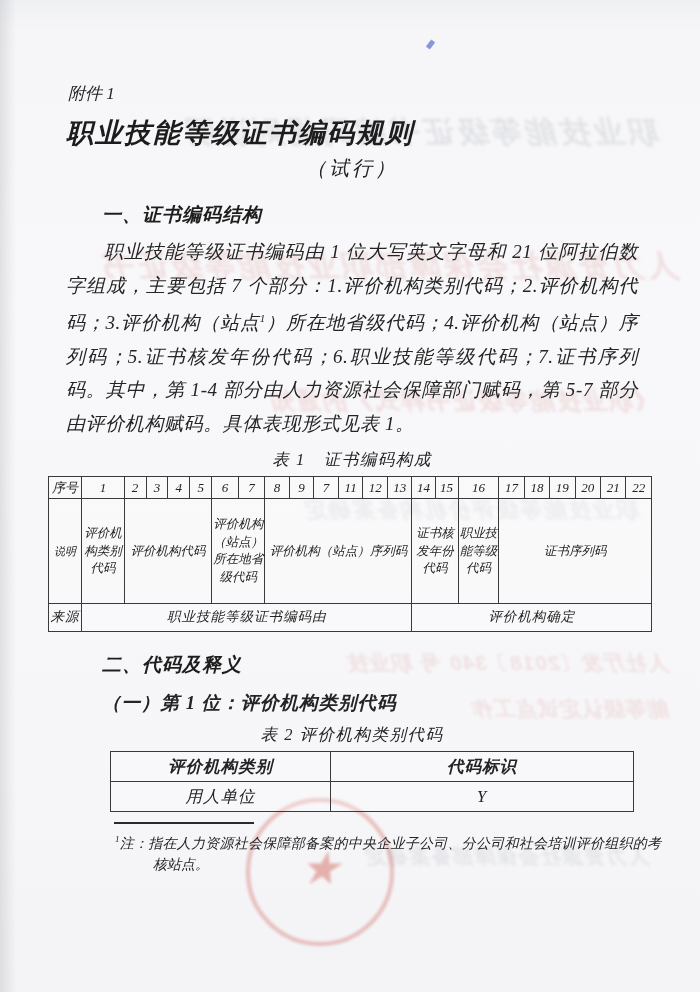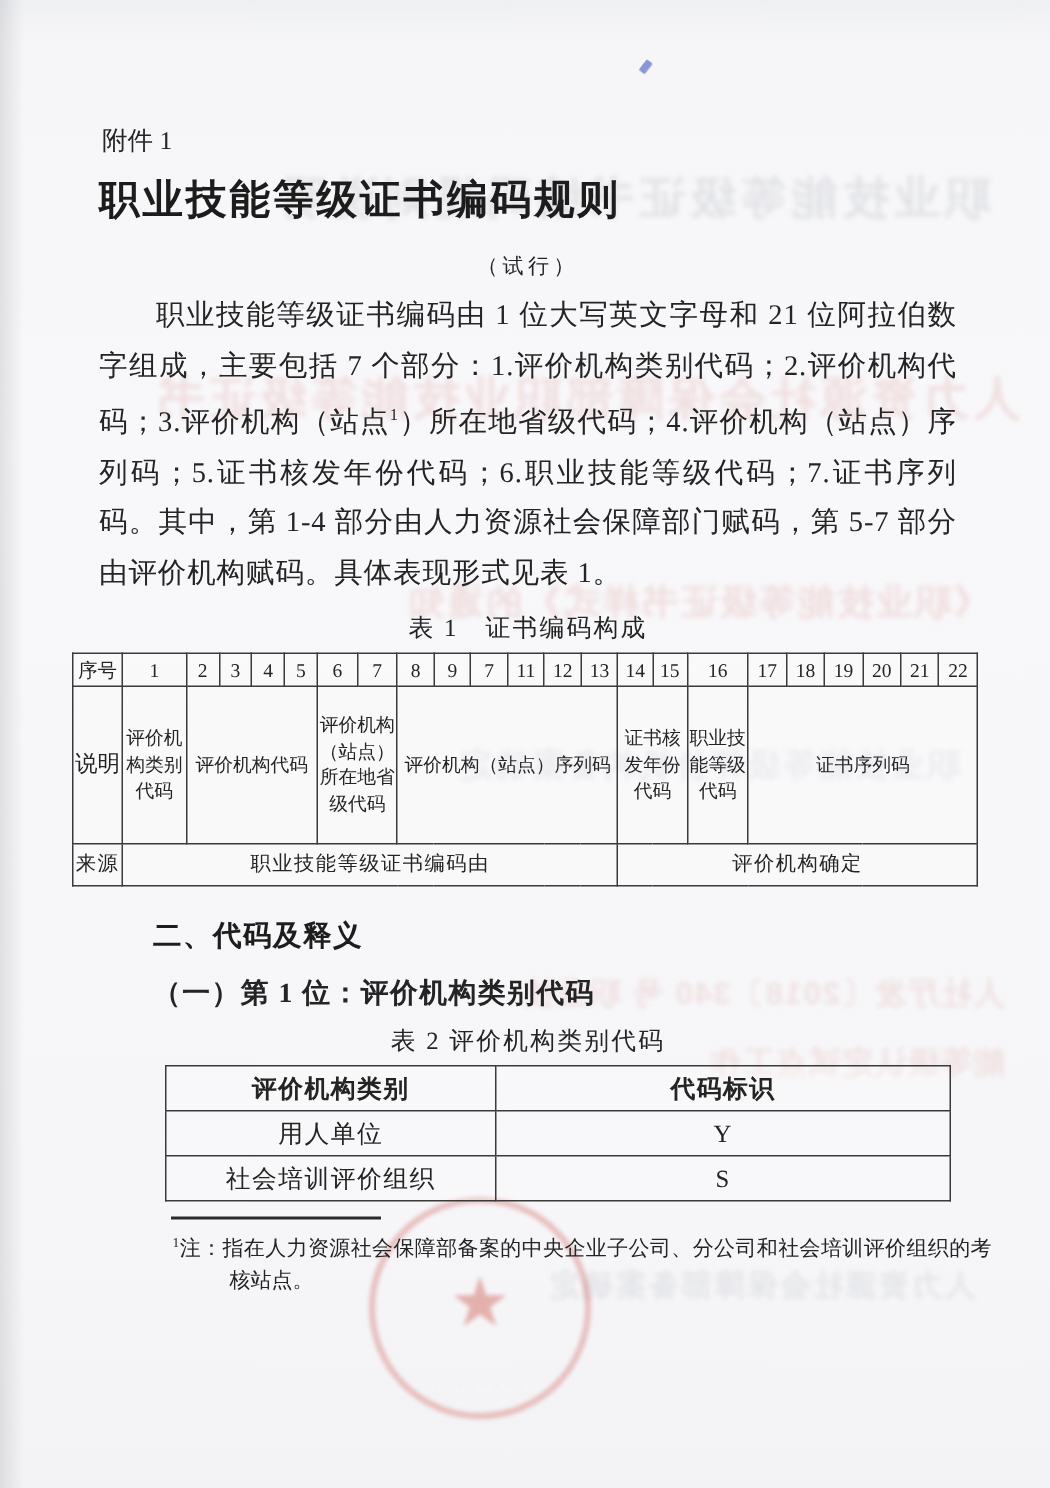--- a/index.html
+++ b/index.html
@@ -1,48 +1,49 @@
 <!DOCTYPE html>
 <html><head>
 <meta charset="utf-8">
 <style>
   html,body{margin:0;padding:0;}
   .page{
     position:relative; width:700px; height:992px; overflow:hidden;
     background:linear-gradient(180deg,#eff0f2 0px,#f6f6f8 30px,#f8f8fa 300px,#f6f6f8 820px,#f3f3f5 992px);
     font-family:"Liberation Serif","DejaVu Serif",serif;
     color:#242424;
+    font-style:italic;
   }
   .edge-shadow{position:absolute;left:0;top:0;width:16px;height:100%;
     background:linear-gradient(90deg,rgba(120,120,130,.18),rgba(120,120,130,0));}
   .content{position:absolute;left:66px;top:82px;width:572px;}
 
   .attachment{font-size:17px;margin:0 0 10px 2px;}
   .doc-title{font-family:"Liberation Sans","DejaVu Sans",sans-serif;
     font-weight:bold;font-size:27px;margin:4px 0 0;letter-spacing:2px;color:#1c1c1c;}
-  .doc-subtitle{text-align:center;font-size:14px;margin-top:18px;letter-spacing:3px;}
+  .doc-subtitle{text-align:center;font-size:20px;margin-top:4px;letter-spacing:3px;}
 
   .sec-heading{font-family:"Liberation Sans","DejaVu Sans",sans-serif;
     font-weight:bold;font-size:19px;margin:20px 0 0 36px;color:#1d1d1d;letter-spacing:1px;}
   .sub-heading{font-weight:bold;font-size:18.5px;margin:12px 0 0 36px;letter-spacing:1px;}
 
   .body-para{font-size:19px;line-height:33.5px;text-align:justify;
     text-indent:2em;margin:7px 0 0;letter-spacing:.6px;}
   .body-para sup{font-size:11px;}
 
   .tbl-caption{text-align:center;font-size:16.5px;margin:9px 0 5px;letter-spacing:1.5px;}
 
   table{border-collapse:collapse;table-layout:fixed;background:rgba(255,255,255,.25);}
   td,th{border:1px solid #3a3a3a;text-align:center;vertical-align:middle;padding:1px;}
 
   .t1{width:604px;margin-left:-18px;font-size:12.5px;line-height:1.4;}
   .t1 .hdr td{height:21px;font-size:13px;padding:0;}
   .t1 .desc td{height:102px;word-break:break-all;}
   .t1 .src td{height:25px;font-size:13.5px;letter-spacing:1px;}
-  .t1 .rowlab{word-break:break-all;font-size:15px;}
+  .t1 .rowlab{word-break:break-all;font-size:11px;}
 
   .t2{width:524px;margin-left:44px;font-size:16.5px;}
   .t2 td{height:27px;letter-spacing:1px;}
   .t2 .hdr td{font-weight:bold;}
   .t2 .c1{width:42%;} .t2 .c2{width:58%;}
 
   .footnote-rule{width:140px;border-top:2px solid #2a2a2a;margin:10px 0 0 48px;}
   .footnote{font-size:14px;line-height:21px;margin:5px 0 0 49px;width:508px;
     padding-left:38px;text-indent:-38px;text-align:justify;}
   .footnote sup{font-size:9px;}
@@ -85,20 +86,21 @@
   <div class="artifact pen-mark"></div>
   <div class="edge-shadow"></div>
 
   <div class="content">
 
     <div class="attachment">附件 1</div>
 
     <h1 class="doc-title">职业技能等级证书编码规则</h1>
     <div class="doc-subtitle">（试行）</div>
 
+    <h2 class="sec-heading">一、证书编码结构</h2>
 
     <p class="body-para"><span>职业技能等级证书编码由 1 位大写英文字母和 21 位阿拉伯数字组成，主要包括 7 个部分：1.评价机构类别代码；2.评价机构代码；3.评价机构（站点</span><sup>1</sup><span>）所在地省级代码；4.评价机构（站点）序列码；5.证书核发年份代码；6.职业技能等级代码；7.证书序列码。其中，第 1-4 部分由人力资源社会保障部门赋码，第 5-7 部分由评价机构赋码。具体表现形式见表 1。</span></p>
 
     <div class="tbl-caption">表 1　证书编码构成</div>
 
     <table class="t1">
       <colgroup>
         <col style="width:5.6%">
           <col style="width:7.2%">
         <col style="width:3.7%">
@@ -176,24 +178,20 @@
     <table class="t2">
       <tbody>
           <tr class="hdr">
         <td class="c1">评价机构类别</td>
         <td class="c2">代码标识</td>
       </tr>
       <tr>
         <td>用人单位</td>
         <td>Y</td>
       </tr>
-      <tr>
-        <td>社会培训评价组织</td>
-        <td>S</td>
-      </tr>
     </tbody>
       </table>
 
     <div class="footnote-rule"></div>
     <div class="footnote"><sup>1</sup><span>注：指在人力资源社会保障部备案的中央企业子公司、分公司和社会培训评价组织的考核站点。</span></div>
 
   </div>
 </div>
 
 </body></html>

